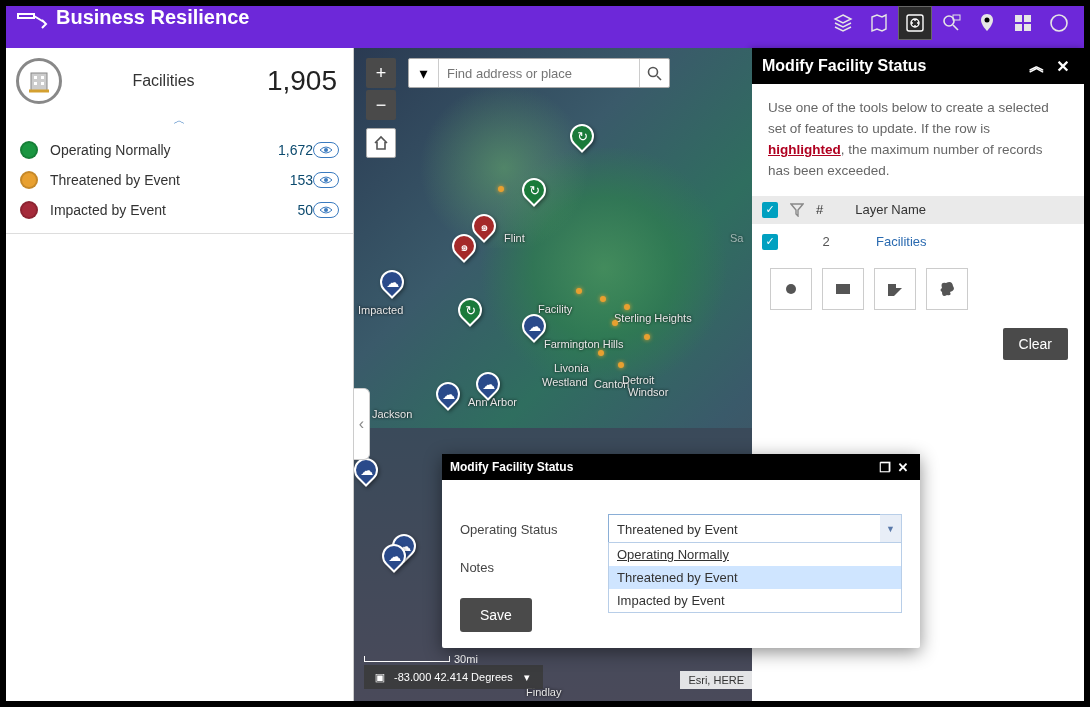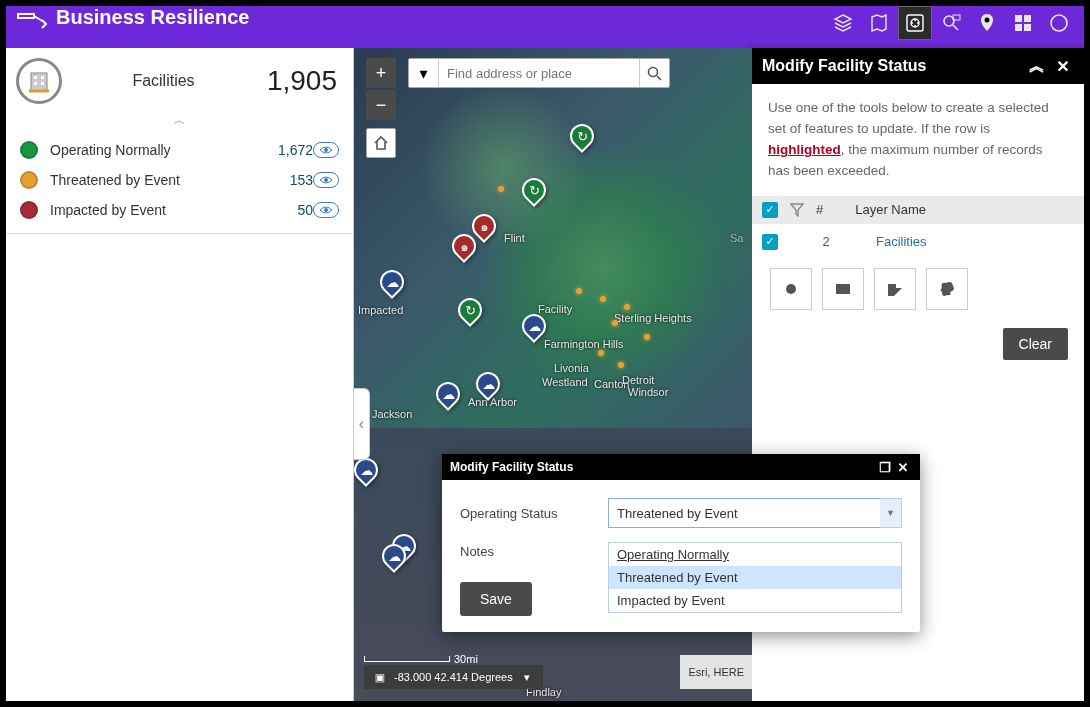--- a/index.html
+++ b/index.html
@@ -42,40 +42,40 @@
 .home-btn{margin-top:6px;width:30px;height:30px;background:#fff;border:1px solid #aaa;display:flex;align-items:center;justify-content:center;cursor:pointer;border-radius:2px}
 .search-bar{position:absolute;top:10px;left:54px;display:flex;background:#fff;border:1px solid #aaa;height:30px;border-radius:2px}
 .search-dd{width:30px;display:flex;align-items:center;justify-content:center;border-right:1px solid #ccc;cursor:pointer}
 .search-input{width:200px;border:none;padding:0 8px;font-size:13px;outline:none}
 .search-btn{width:30px;display:flex;align-items:center;justify-content:center;border-left:1px solid #ccc;cursor:pointer}
 .collapse-tab{position:absolute;top:340px;left:0;width:16px;height:72px;background:#fff;border:1px solid #ccc;border-left:none;border-radius:0 6px 6px 0;display:flex;align-items:center;justify-content:center;cursor:pointer;color:#888}
 .scale-bar{position:absolute;bottom:36px;left:10px;color:#fff;font-size:11px;display:flex;align-items:center;gap:4px}
 .scale-line{width:86px;height:6px;border:1px solid #fff;border-top:none}
 .coords-bar{position:absolute;bottom:12px;left:10px;background:rgba(58,58,58,.85);color:#fff;font-size:11px;padding:4px 8px;display:flex;align-items:center;gap:6px}
 .coords-bar .btn{width:16px;height:16px;display:flex;align-items:center;justify-content:center;cursor:pointer}
-.attrib{position:absolute;bottom:12px;right:0;background:rgba(255,255,255,.85);color:#333;font-size:11px;padding:11px 8px}
+.attrib{position:absolute;bottom:12px;right:0;background:rgba(255,255,255,.85);color:#333;font-size:11px;padding:3px 8px}
 .right-panel{width:332px;background:#fff;display:flex;flex-direction:column;box-shadow:-2px 0 6px rgba(0,0,0,.3)}
 .rp-head{background:#000;color:#fff;height:36px;display:flex;align-items:center;padding:0 10px;font-size:16px;font-weight:600}
 .rp-head .sp{flex:1}
 .rp-head .ic{width:22px;height:22px;display:flex;align-items:center;justify-content:center;cursor:pointer;margin-left:4px}
 .rp-body{padding:14px 16px;font-size:13.5px;color:#666;line-height:1.55}
 .rp-body .hl{color:#b00020;text-decoration:underline;font-weight:600}
 .rp-table-head{background:#eaeaea;display:flex;align-items:center;padding:6px 10px;font-size:13px;color:#333;gap:12px}
 .rp-check{width:16px;height:16px;background:#00a0c0;display:flex;align-items:center;justify-content:center;color:#fff;font-size:11px;cursor:pointer;border-radius:2px}
 .rp-row{display:flex;align-items:center;padding:10px 10px;font-size:13px;gap:12px}
 .rp-row .num{width:20px;text-align:center;color:#555}
 .rp-row .lname{color:#2a6ab0;cursor:pointer}
 .rp-tools{display:flex;gap:10px;padding:8px 18px}
 .rp-tool{width:42px;height:42px;border:1px solid #ccc;background:#fff;display:flex;align-items:center;justify-content:center;cursor:pointer}
 .rp-clear{margin:10px 16px 10px auto;background:#4a4a4a;color:#fff;border:none;padding:8px 16px;font-size:14px;cursor:pointer;border-radius:2px;display:block}
 .popup{position:absolute;top:406px;left:436px;width:478px;background:#fff;box-shadow:0 4px 18px rgba(0,0,0,.45);border-radius:2px}
 .popup-head{background:#000;color:#fff;height:26px;display:flex;align-items:center;padding:0 8px;font-size:12px;font-weight:600}
 .popup-head .sp{flex:1}
 .popup-head .ic{width:18px;cursor:pointer;text-align:center;font-size:13px}
-.popup-body{padding:18px 18px 16px;position:relative}
+.popup-body{padding:34px 18px 16px;position:relative}
 .popup-field{display:flex;align-items:center;margin-bottom:14px;font-size:13px;color:#444}
 .popup-field .lbl{width:148px}
 .popup-field .line{flex:1;border-bottom:1px solid #ccc;height:18px}
 .popup-select{position:relative;flex:1}
 .popup-select .sel-box{border:1px solid #8aaed6;height:30px;display:flex;align-items:center;padding:0 8px;font-size:13px;color:#333;background:#fff}
 .popup-select .sel-btn{position:absolute;right:0;top:0;width:22px;height:30px;background:#e8eef7;border:1px solid #b8cee8;border-left:none;display:flex;align-items:center;justify-content:center;cursor:pointer;color:#5a7aaa;font-size:9px}
 .popup-dd{position:absolute;top:62px;left:166px;right:18px;background:#fff;border:1px solid #b8cee8;z-index:5}
 .popup-dd .opt{padding:4px 8px;font-size:13px;color:#333;cursor:pointer}
 .popup-dd .opt.first{text-decoration:underline}
 .popup-dd .opt.sel{background:#cfe5ff}

